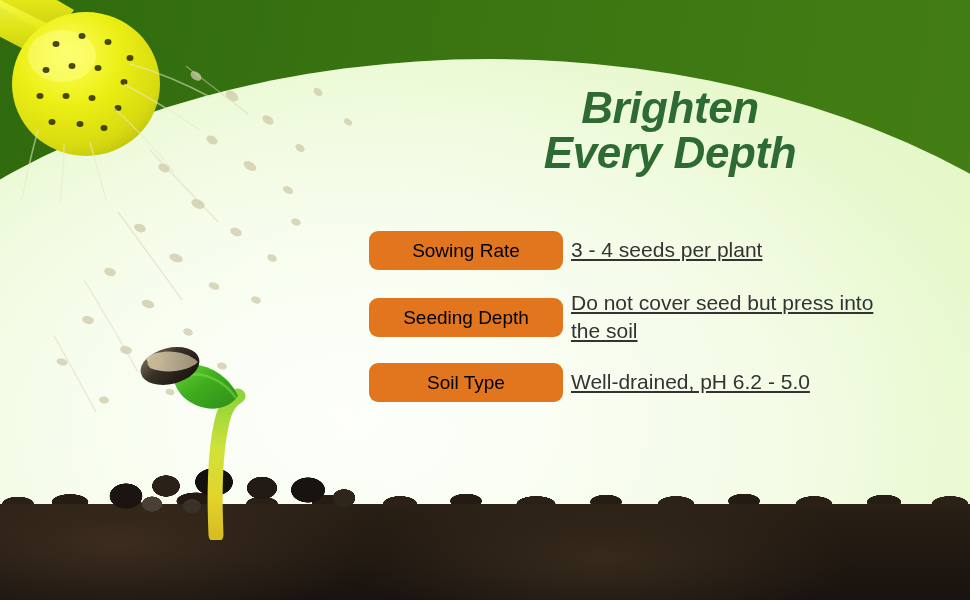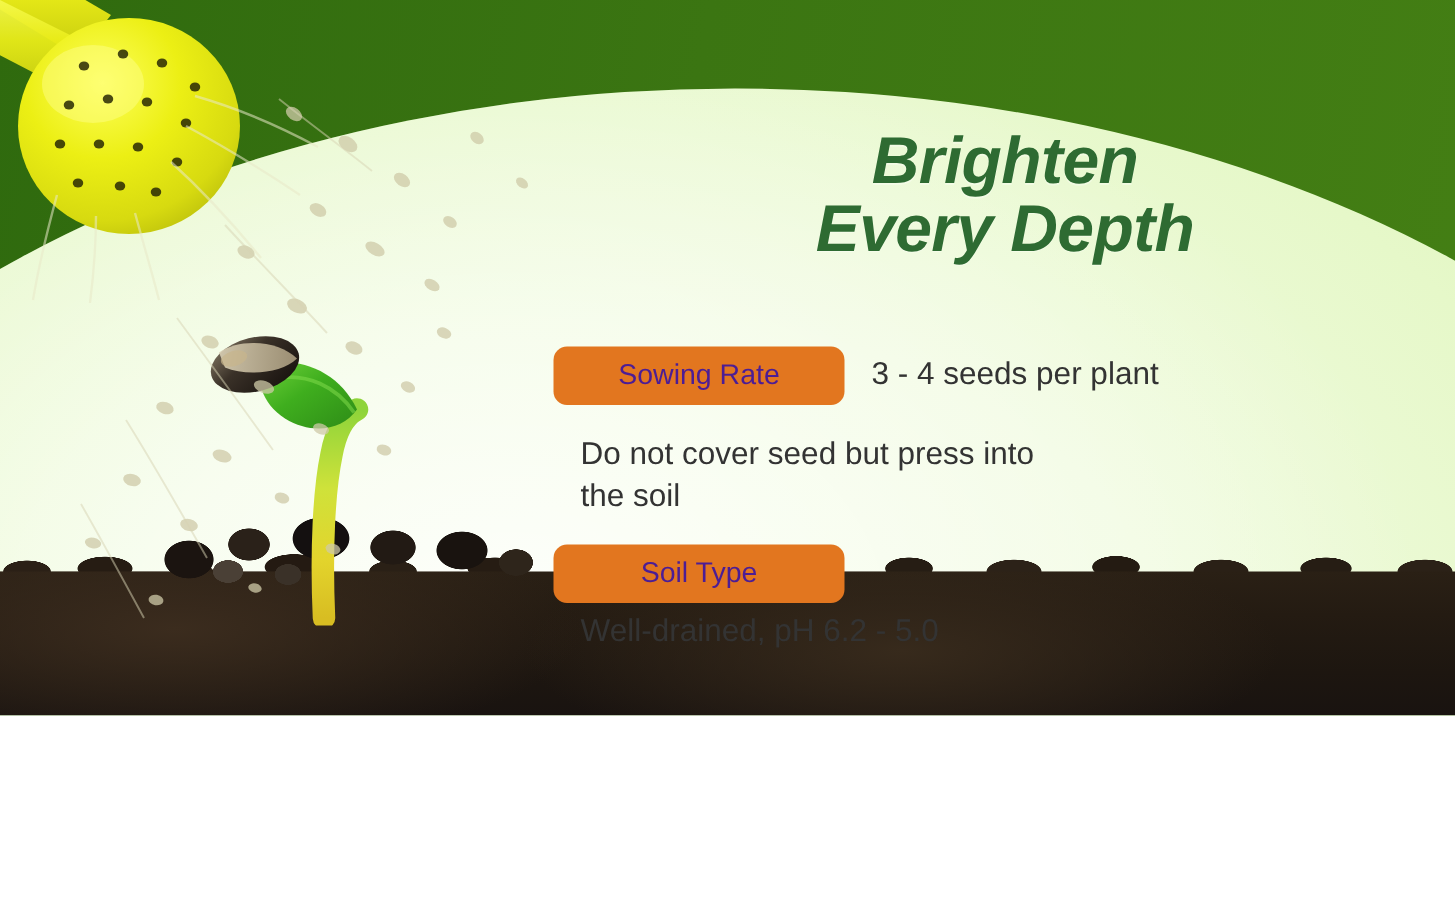--- a/index.html
+++ b/index.html
@@ -1,20 +1,20 @@
 <!DOCTYPE html>
 <html><head>
 <meta charset="utf-8">
 <style>
   html,body{margin:0;padding:0;background:#fff;}
   body{font-family:"Liberation Sans",sans-serif;}
 
   #banner{
     position:relative;
-    width:970px;height:477px;
+    width:970px;height:600px;
     overflow:hidden;
     background:#3b7512;
   }
 
   
   .bg-dark{
     position:absolute;inset:0;
     background:linear-gradient(100deg,#2f6a0e 0%,#3b7512 45%,#447f14 100%);
   }
   
@@ -91,38 +91,39 @@
     color:#2e6b32;
     font-weight:bold;font-style:italic;
     font-size:44px;line-height:1.02;
     letter-spacing:-.4px;
     text-shadow:0 1px 0 rgba(255,255,255,.35);
   }
   .headline .l2{display:block;}
 
   .rows{position:absolute;left:369px;top:231px;width:560px;}
   .row{display:flex;align-items:flex-start;margin-bottom:19px;}
-  .row:last-child{margin-bottom:0;flex-direction:column;}
+  .row:last-child{margin-bottom:0;}
   .badge{
     flex:0 0 auto;
     width:194px;height:39px;
     border-radius:9px;
     background:#e2761f;
-    color:#4c1d95;
+    color:#000000;
     font-size:19px;
     display:flex;align-items:center;justify-content:center;
     box-sizing:border-box;
   }
   .row-text{
-    margin-left:18px;
+    margin-left:8px;
     color:#333333;
     font-size:21px;
     line-height:1.32;
     padding-top:5px;
     max-width:320px;
+    text-decoration:underline;
   }
   .row.two-line .badge{margin-top:9px;}
   .row.two-line .row-text{padding-top:0;}
 </style>
 </head>
 <body>
 
 <div id="banner">
 
   <div class="bg-dark"></div>
@@ -261,20 +262,21 @@
   </div>
 
   <div class="rows">
 
     <div class="row">
       <div class="badge">Sowing Rate</div>
       <div class="row-text">3 - 4 seeds per plant</div>
     </div>
 
     <div class="row two-line">
+      <div class="badge">Seeding Depth</div>
       <div class="row-text">Do not cover seed but press into the soil</div>
     </div>
 
     <div class="row">
       <div class="badge">Soil Type</div>
       <div class="row-text">Well-drained, pH 6.2 - 5.0</div>
     </div>
 
   </div>
 </div>

